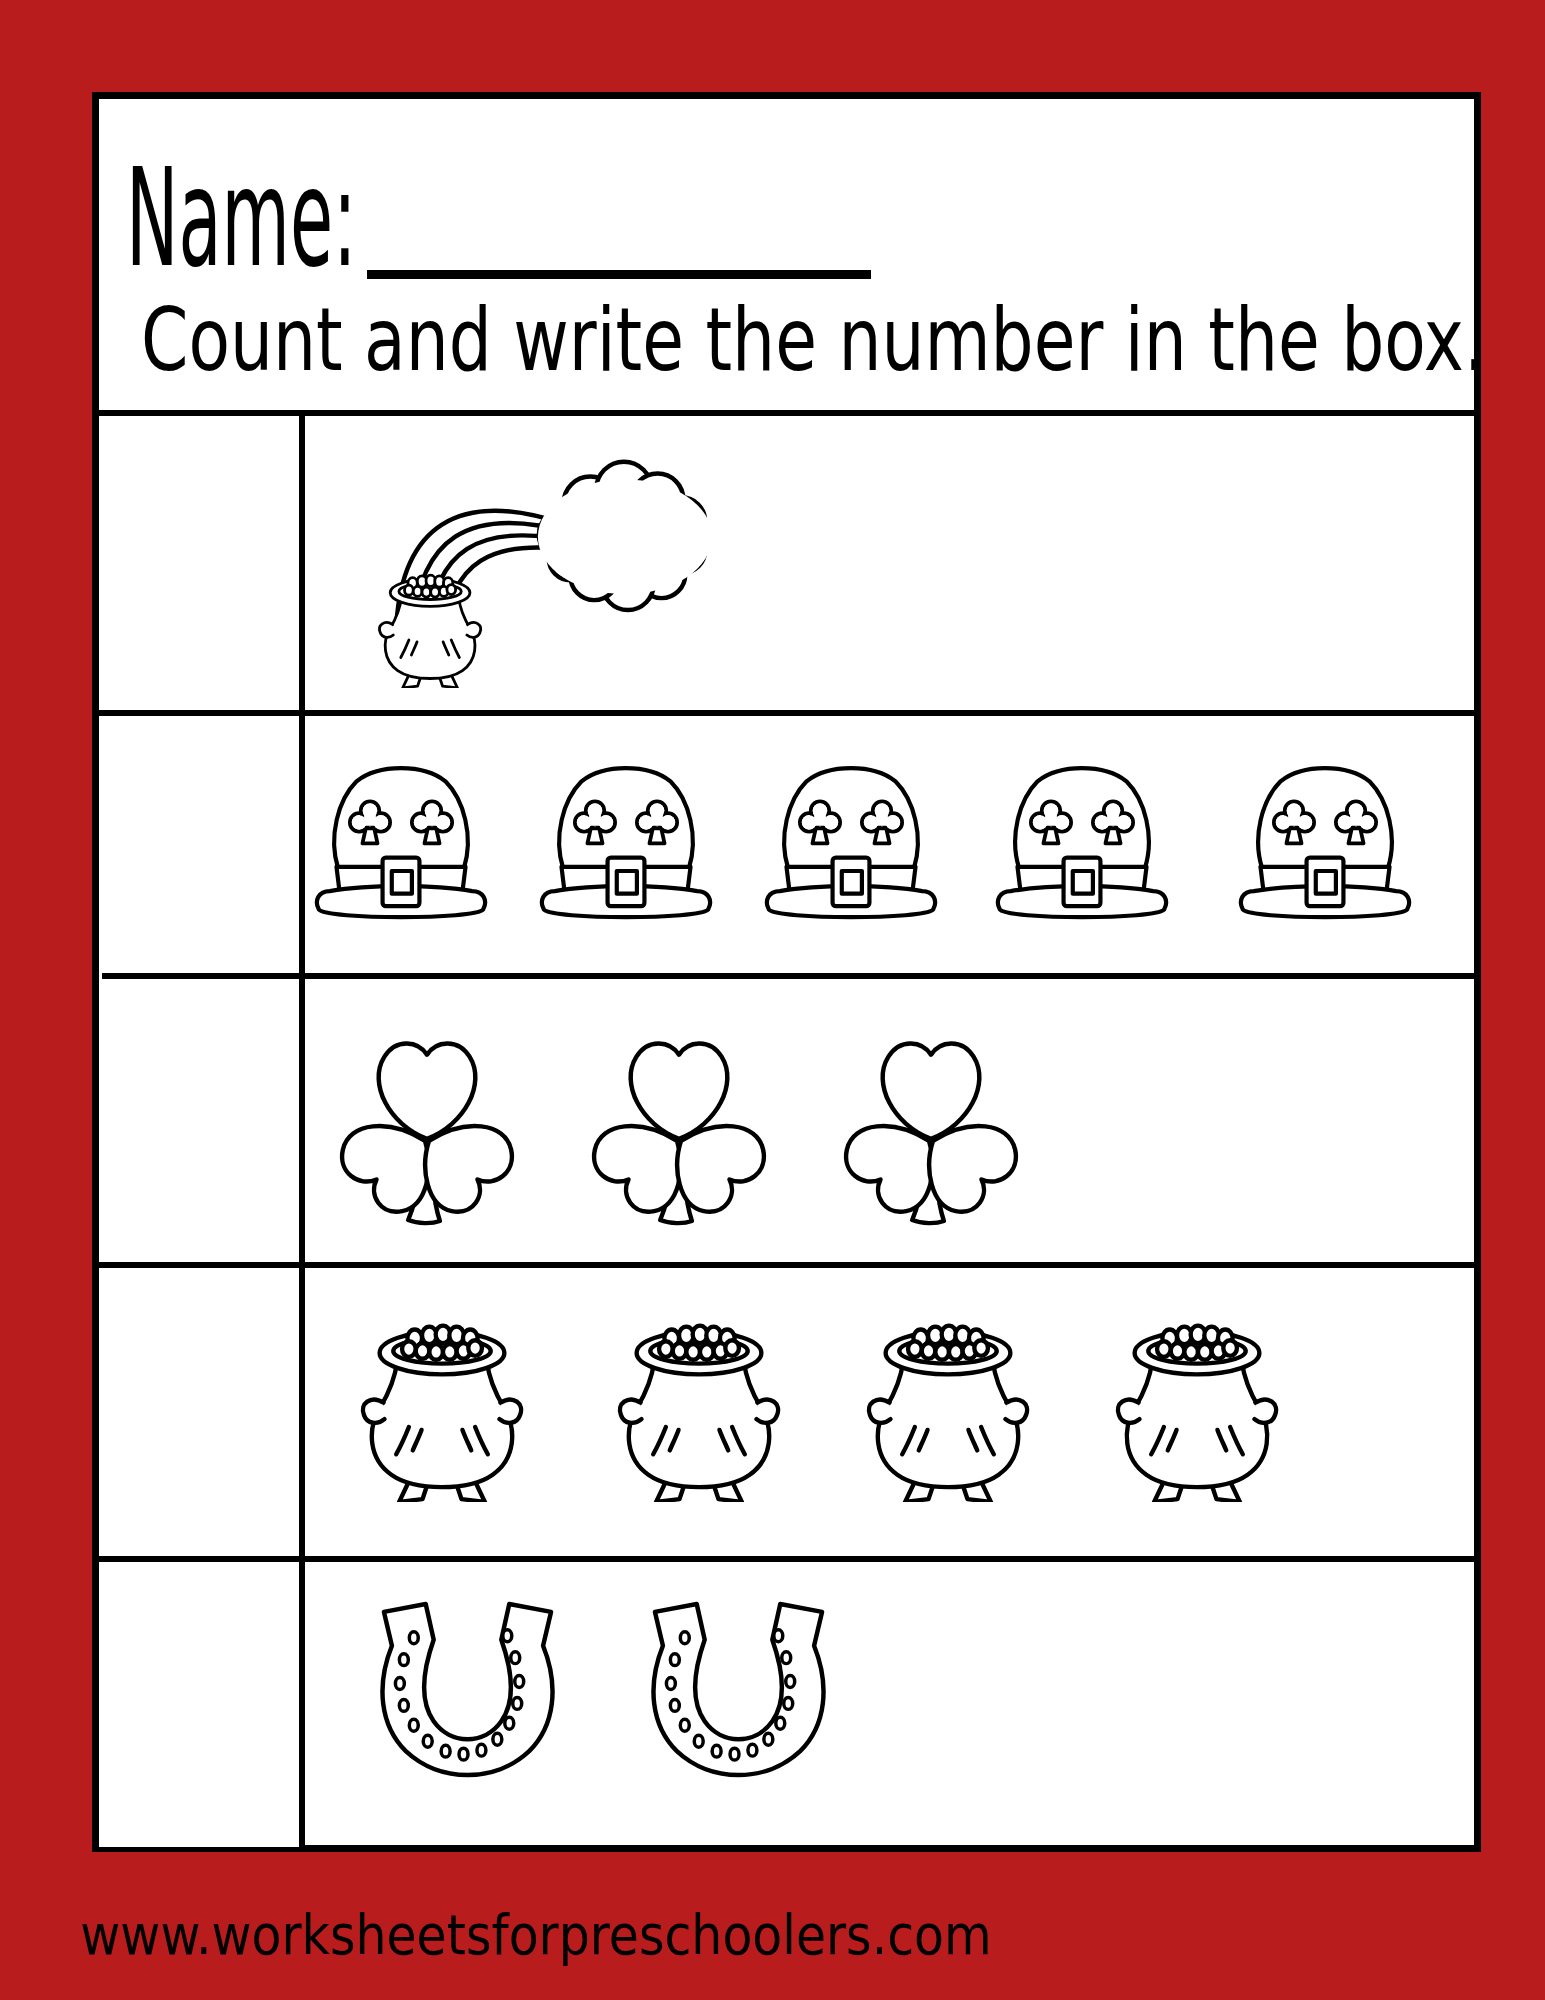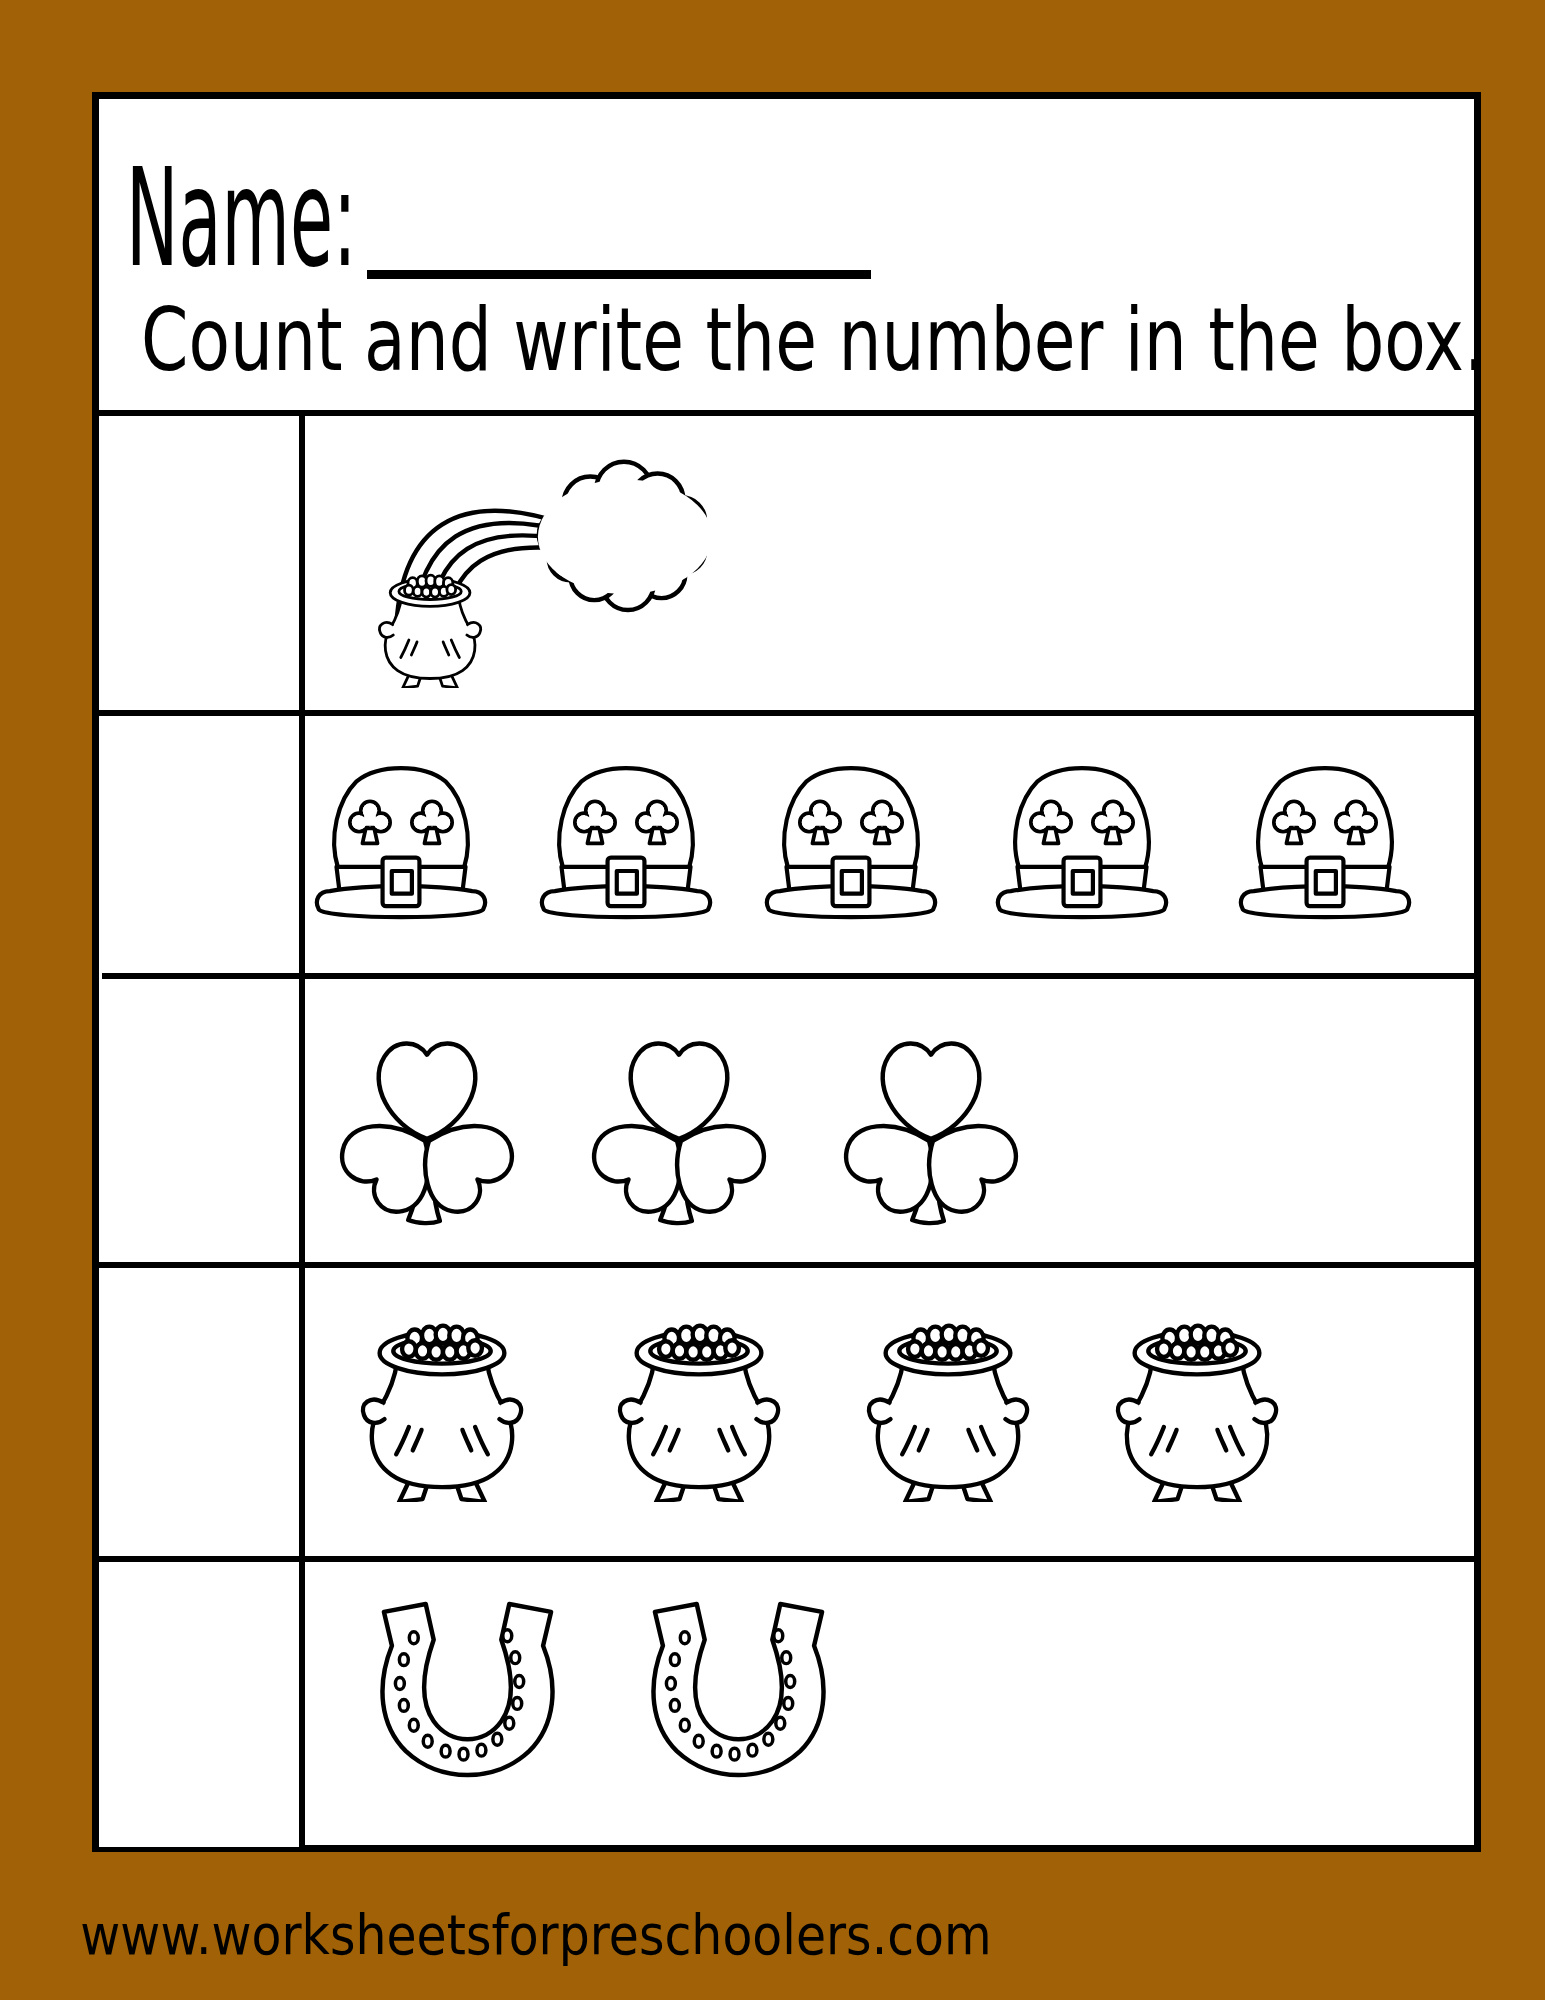--- a/index.html
+++ b/index.html
@@ -1,19 +1,19 @@
 <!DOCTYPE html>
 <html><head>
 <meta charset="utf-8">
 <style>
   html,body{margin:0;padding:0;background:#ffffff;}
   .page{
     position:relative;
     width:1545px;height:2000px;
-    background:#a16207;
+    background:#b91c1c;
     font-family:"DejaVu Sans","Liberation Sans",sans-serif;
     overflow:hidden;
   }
   .sheet-border{
     position:absolute;left:92px;top:92px;width:1389px;height:1760px;
     border:7px solid #000;box-sizing:border-box;background:#fff;
   }
   .hline{position:absolute;background:#000;height:6px;}
   .vline{position:absolute;background:#000;width:6px;}
   .name-row{position:absolute;left:126px;top:151px;white-space:nowrap;}

